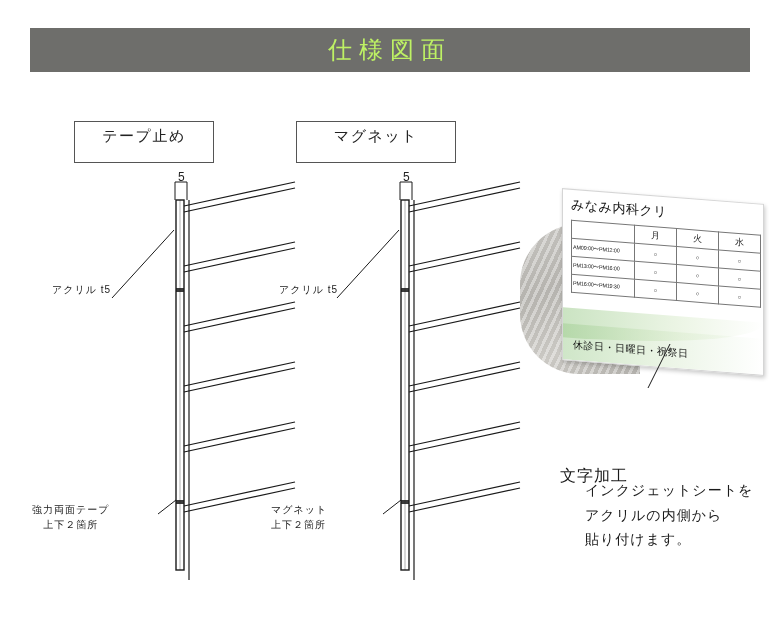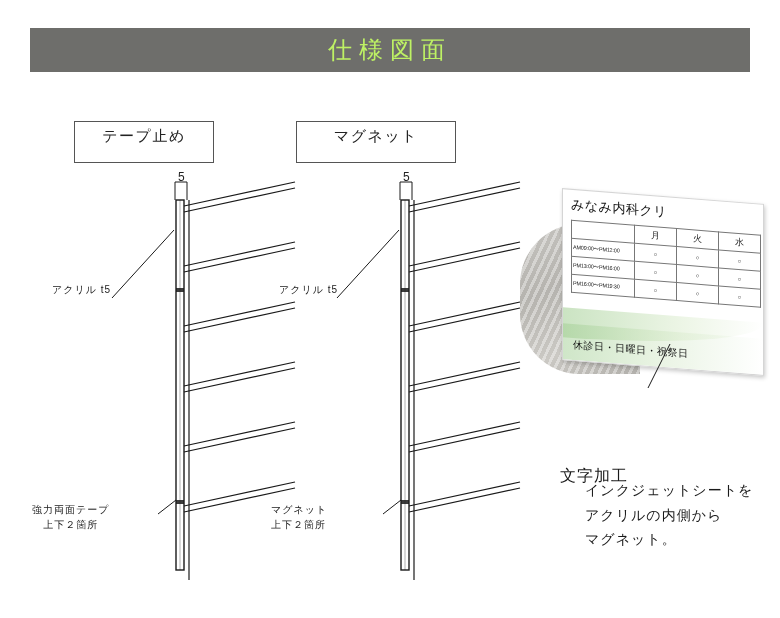--- a/index.html
+++ b/index.html
@@ -305,15 +305,15 @@
     </div>
 
     <svg style="position:absolute; left:0; top:0;" width="240" height="200">
       <line class="ln" x1="128" y1="192" x2="150" y2="148" stroke-width="1"></line>
     </svg>
   </div>
 
   <div class="callout-text" style="left:560px; top:432px; font-size:16px;margin-top:32px;">文字加工</div>
   <div class="callout-text" style="left:585px; top:478px; font-size:14px; line-height:1.75;">インクジェットシートを
 アクリルの内側から
-マグネット。</div>
+貼り付けます。</div>
 
 </div>
 
 </body></html>

